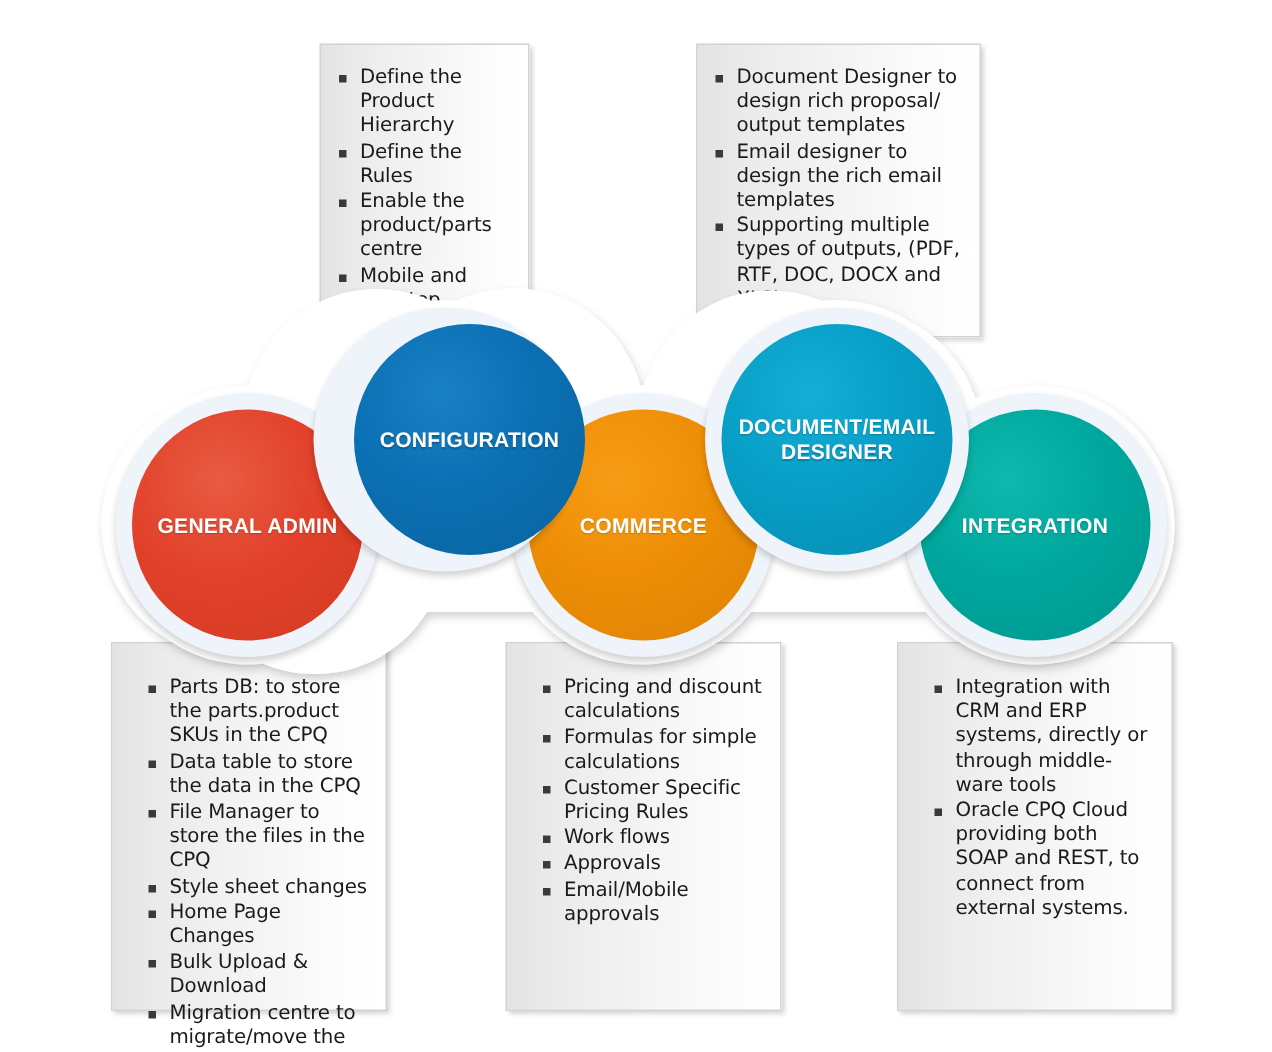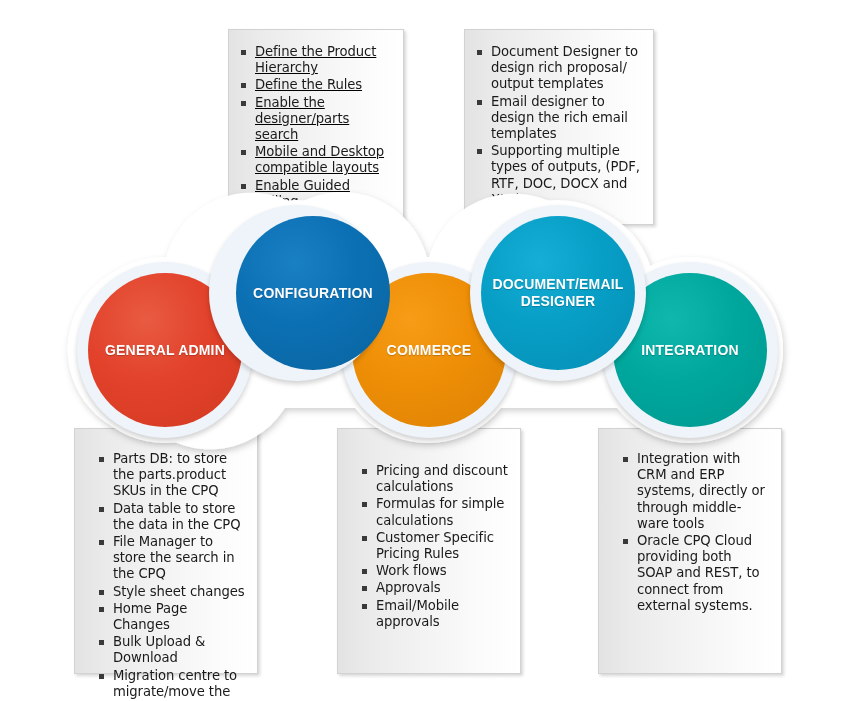--- a/index.html
+++ b/index.html
@@ -50,29 +50,29 @@
     top: 6px;
     width: 5px;
     height: 5px;
     background: #3a3a3a;
   }
 
   .panel-top     { padding: 14px 12px 10px 10px; }
   .panel-bottom  { padding: 12px 12px 10px 22px; }
 
   
-  #panel-configuration      { left: 228px; top: 29px;  width: 176px; height: 196px; text-decoration: underline; }
+  #panel-configuration      { left: 213px; top: 29px;  width: 140px; height: 196px; }
   #panel-docemail           { left: 464px; top: 29px;  width: 190px; height: 196px; }
   #panel-generaladmin       { left: 74px;  top: 428px; width: 184px; height: 246px; }
   #panel-commerce           { left: 337px; top: 428px; width: 184px; height: 246px; }
   #panel-integration        { left: 598px; top: 428px; width: 184px; height: 246px; }
 
   
   #panel-generaladmin ul { margin-top: 10px; }
-  #panel-commerce ul     { margin-top: 22px; }
+  #panel-commerce ul     { margin-top: 10px; }
   #panel-integration ul  { margin-top: 10px; }
 
   
   #cloud {
     position: absolute;
     left: 0; top: 190px;
     width: 848px; height: 280px;
     pointer-events: none;
   }
 
@@ -124,41 +124,41 @@
 </style>
 </head>
 <body>
 
 <div id="stage">
 
   <div class="panel panel-top" id="panel-configuration">
     <ul>
       <li>Define the Product Hierarchy</li>
       <li>Define the Rules</li>
-      <li>Enable the designer/parts search</li>
+      <li>Enable the product/parts centre</li>
       <li>Mobile and Desktop compatible layouts</li>
       <li>Enable Guided Selling</li>
     </ul>
   </div>
 
   <div class="panel panel-top" id="panel-docemail">
     <ul>
       <li>Document Designer to design rich proposal/ output templates</li>
       <li>Email designer to design the rich email templates</li>
       <li>Supporting multiple types of outputs, (PDF, RTF, DOC, DOCX and XLS)</li>
       <li>e Signature</li>
       <li>Contract negotiation</li>
     </ul>
   </div>
 
   <div class="panel panel-bottom" id="panel-generaladmin">
     <ul>
       <li>Parts DB: to store the parts.product SKUs in the CPQ</li>
       <li>Data table to store the data in the CPQ</li>
-      <li>File Manager to store the search in the CPQ</li>
+      <li>File Manager to store the files in the CPQ</li>
       <li>Style sheet changes</li>
       <li>Home Page Changes</li>
       <li>Bulk Upload &amp; Download</li>
       <li>Migration centre to migrate/move the changes between two environments</li>
     </ul>
   </div>
 
   <div class="panel panel-bottom" id="panel-commerce">
     <ul>
       <li>Pricing and discount calculations</li>

